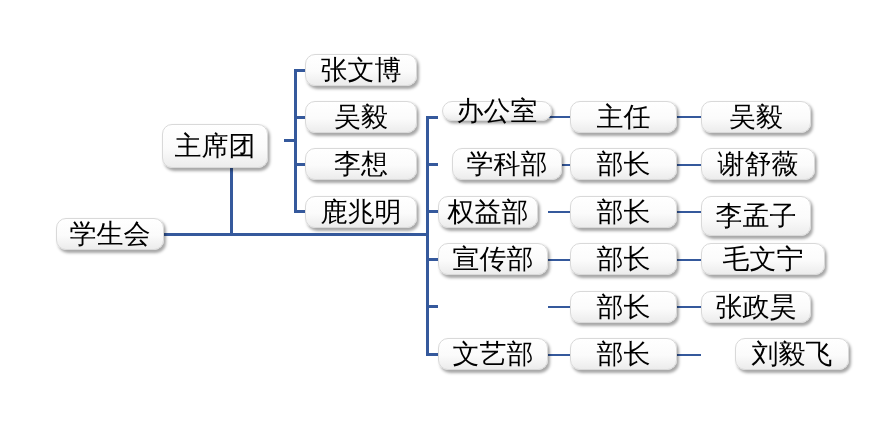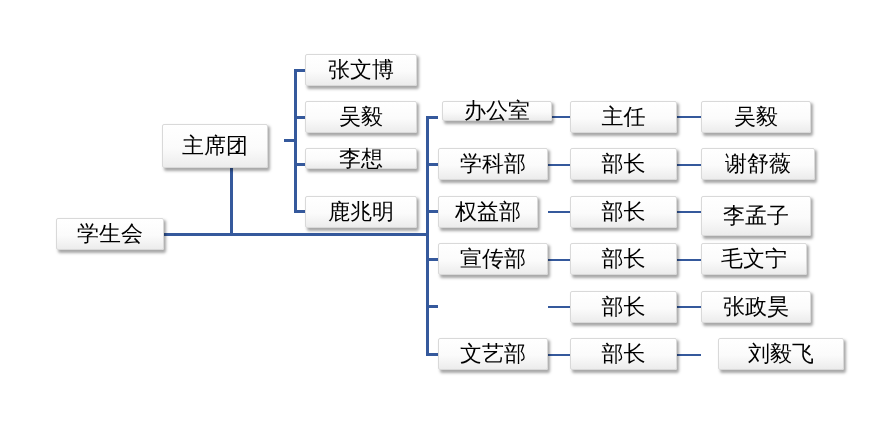--- a/index.html
+++ b/index.html
@@ -12,24 +12,24 @@
     overflow: hidden;
   }
   .node {
     position: absolute;
     display: flex;
     align-items: center;
     justify-content: center;
     box-sizing: border-box;
     background: linear-gradient(180deg, #ffffff 0%, #fbfbfb 55%, #ececec 100%);
     border: 1px solid #d9d9d9;
-    border-radius: 2px;
+    border-radius: 10px;
     box-shadow: 2px 2.5px 3px rgba(0,0,0,0.35);
     color: #000000;
-    font-size: 22px;
+    font-size: 27px;
     line-height: 1;
     white-space: nowrap;
   }
   .ln {
     position: absolute;
     background: var(--line, #35599c);
   }
 </style>
 </head>
 <body>
@@ -62,39 +62,39 @@
   <div class="ln" style="left:677px;top:211px;width:24px;height:2px"></div>
   <div class="ln" style="left:677px;top:259px;width:24px;height:2px"></div>
   <div class="ln" style="left:677px;top:306px;width:24px;height:2px"></div>
   <div class="ln" style="left:677px;top:354px;width:24px;height:2px"></div>
 
   <div class="node" style="left:56px;top:218px;width:108px;height:32px">学生会</div>
   <div class="node" style="left:162px;top:124px;width:106px;height:44px">主席团</div>
 
   <div class="node" style="left:305px;top:54px;width:112px;height:32px">张文博</div>
   <div class="node" style="left:305px;top:101px;width:112px;height:32px">吴毅</div>
-  <div class="node" style="left:305px;top:148px;width:112px;height:21px">李想</div>
+  <div class="node" style="left:305px;top:148px;width:112px;height:32px">李想</div>
   <div class="node" style="left:305px;top:196px;width:112px;height:32px">鹿兆明</div>
 
   <div class="node" style="left:442px;top:101px;width:110px;height:20px">办公室</div>
   <div class="node" style="left:570px;top:101px;width:107px;height:32px">主任</div>
   <div class="node" style="left:701px;top:101px;width:110px;height:32px">吴毅</div>
 
-  <div class="node" style="left:438px;top:148px;width:110px;height:32px">学科部</div>
+  <div class="node" style="left:452px;top:148px;width:110px;height:32px">学科部</div>
   <div class="node" style="left:570px;top:148px;width:107px;height:32px">部长</div>
   <div class="node" style="left:701px;top:148px;width:114px;height:32px">谢舒薇</div>
 
   <div class="node" style="left:438px;top:196px;width:100px;height:32px">权益部</div>
   <div class="node" style="left:570px;top:196px;width:107px;height:32px">部长</div>
   <div class="node" style="left:701px;top:196px;width:110px;height:40px">李孟子</div>
 
   <div class="node" style="left:438px;top:243px;width:110px;height:32px">宣传部</div>
   <div class="node" style="left:570px;top:243px;width:107px;height:32px">部长</div>
-  <div class="node" style="left:701px;top:243px;width:106px;height:32px">毛文宁</div>
+  <div class="node" style="left:701px;top:243px;width:124px;height:32px">毛文宁</div>
 
   <div class="node" style="left:570px;top:291px;width:107px;height:32px">部长</div>
   <div class="node" style="left:701px;top:291px;width:110px;height:32px">张政昊</div>
 
   <div class="node" style="left:438px;top:338px;width:110px;height:32px">文艺部</div>
   <div class="node" style="left:570px;top:338px;width:107px;height:32px">部长</div>
-  <div class="node" style="left:718px;top:338px;width:126px;height:32px">刘毅飞</div>
+  <div class="node" style="left:735px;top:338px;width:114px;height:32px">刘毅飞</div>
 
 </div>
 
 </body></html>

